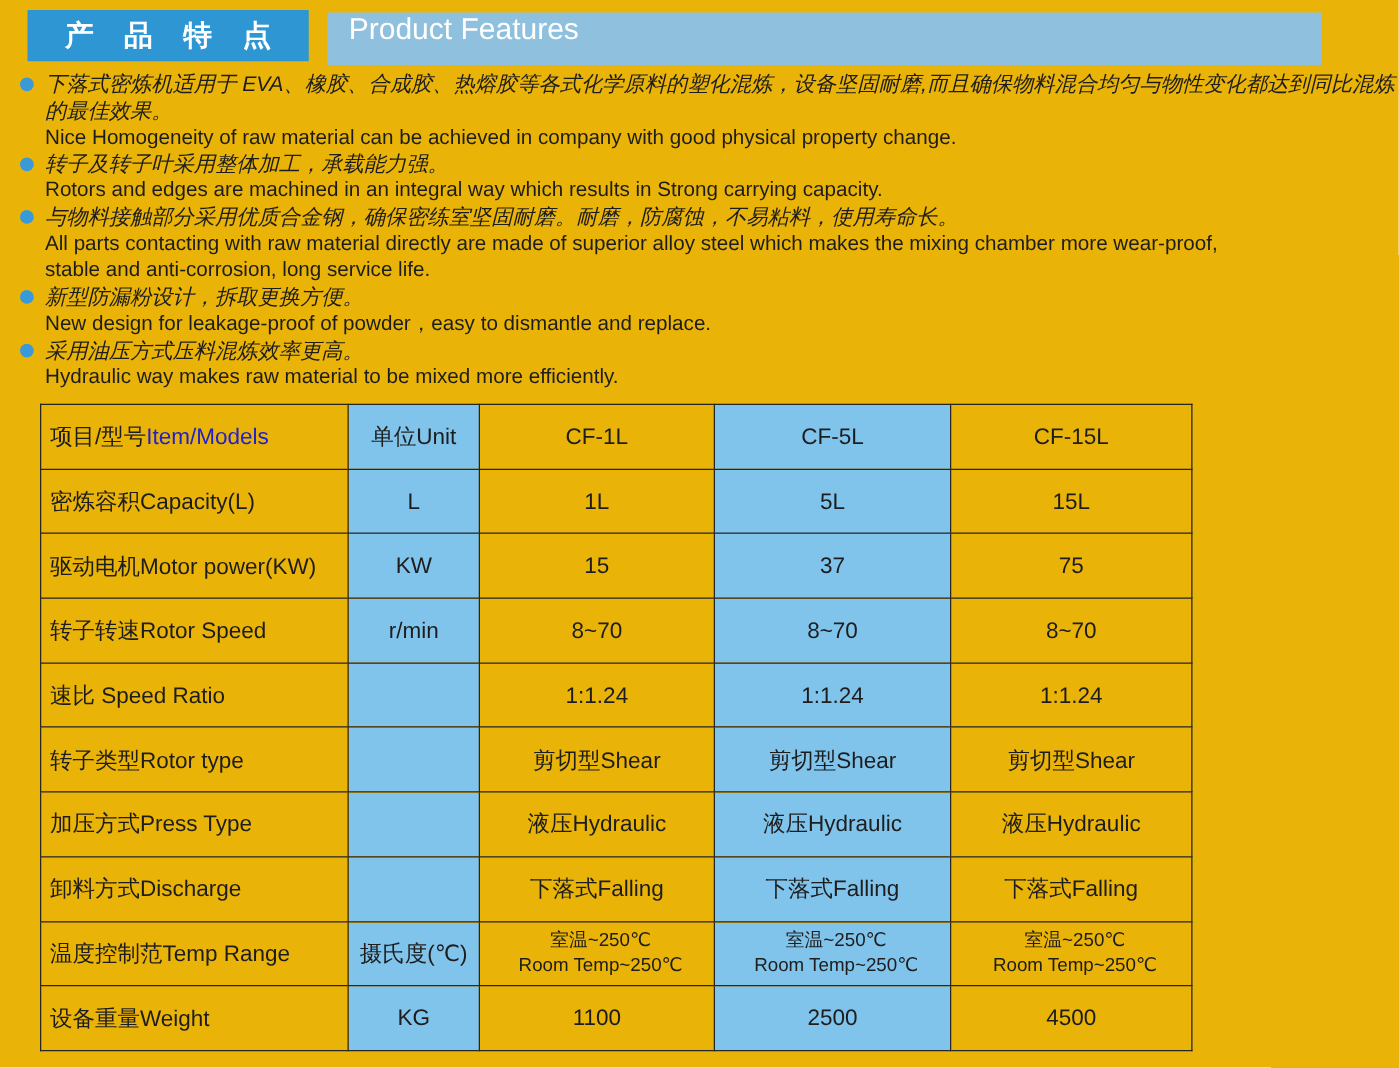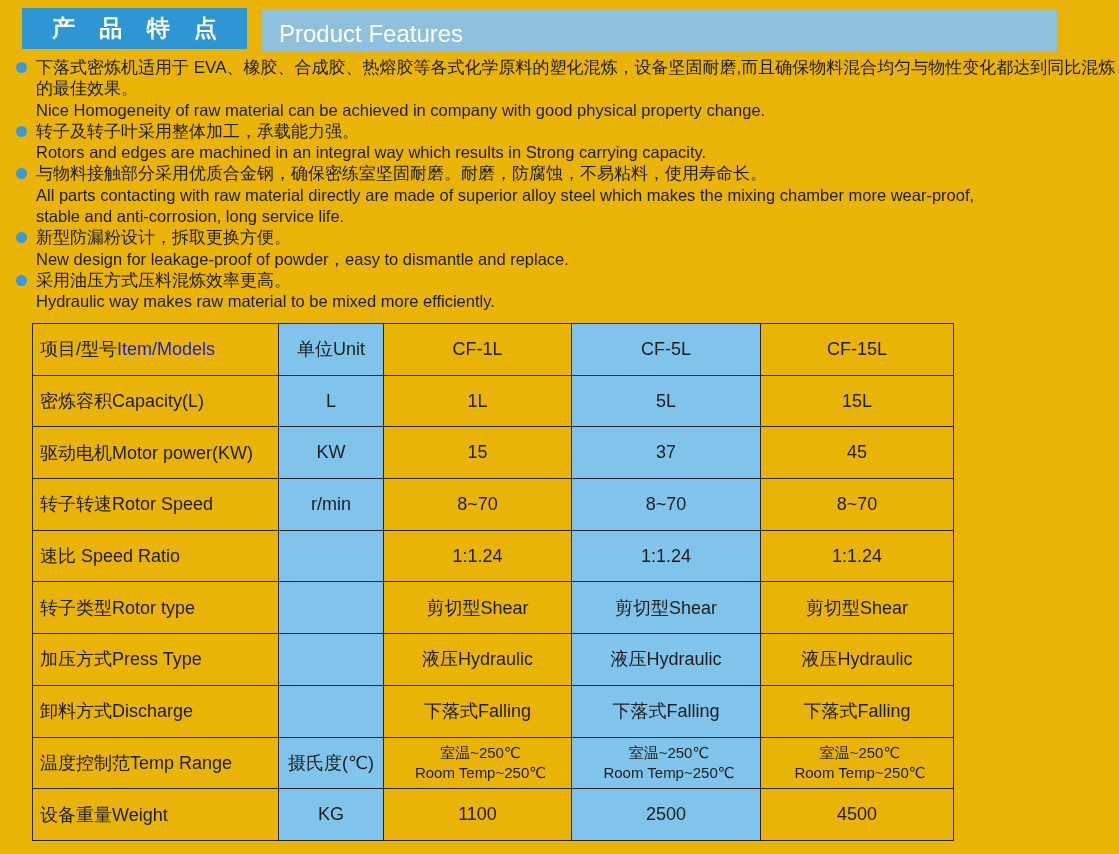--- a/index.html
+++ b/index.html
@@ -11,32 +11,32 @@
   
   .title-box {
     position:absolute; left:22px; top:8px; width:225px; height:41px;
     background:var(--title-box-bg,#2E96D2); color:#fff;
     font-size:23px; font-weight:bold; letter-spacing:9px;
     display:flex; align-items:center; justify-content:center; padding-left:9px;
   }
   .banner {
     position:absolute; left:262px; top:10px; width:795px; height:42px;
     background:var(--banner-bg,#8FC1DF); color:#fff; font-size:24px;
-    display:flex; align-items:flex-end; padding:0 0 4px 17px;
+    display:flex; align-items:flex-start; padding:0 0 4px 17px;
   }
 
   
   .features { position:absolute; left:0; top:57px; width:1117px; }
   .feature { position:relative; padding-left:36px; }
   .dot {
     position:absolute; left:16px; top:5px; width:11px; height:11px;
     border-radius:50%; background:var(--bullet-dot,#3A9AD9);
   }
   .line { line-height:21.3px; color:#1d1d1d; }
-  .cn { font-size:17px; }
+  .cn { font-size:17px;font-style:italic; }
   .en { font-size:16.5px; }
 
   
   .spec-table {
     position:absolute; left:32px; top:323px; width:921px; height:517px;
     border-collapse:collapse; table-layout:fixed;
   }
   .spec-table tr { height:51.7px; }
   .spec-table th, .spec-table td {
     border:1.5px solid var(--border,#262626);
@@ -111,21 +111,21 @@
           <td class="blue">L</td>
           <td>1L</td>
           <td class="blue">5L</td>
           <td>15L</td>
         </tr>
         <tr>
           <td class="label">驱动电机Motor power(KW)</td>
           <td class="blue">KW</td>
           <td>15</td>
           <td class="blue">37</td>
-          <td>45</td>
+          <td>75</td>
         </tr>
         <tr>
           <td class="label">转子转速Rotor Speed</td>
           <td class="blue">r/min</td>
           <td>8~70</td>
           <td class="blue">8~70</td>
           <td>8~70</td>
         </tr>
         <tr>
           <td class="label">速比  Speed Ratio</td>

